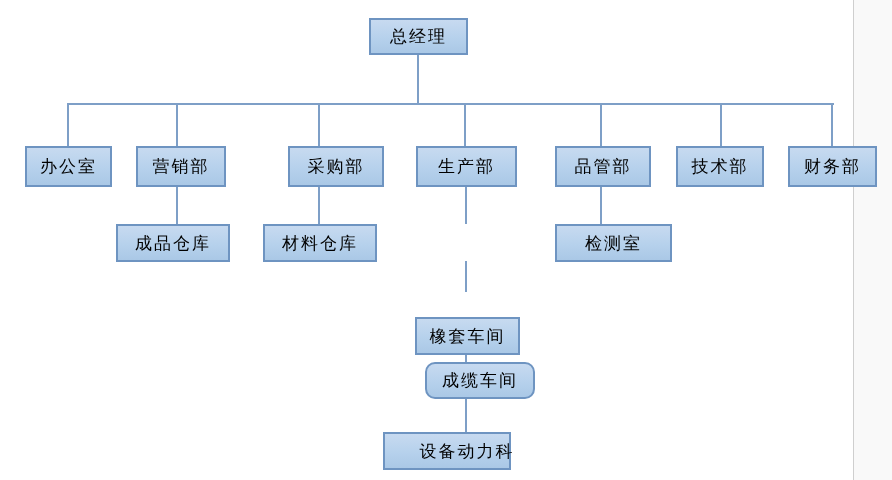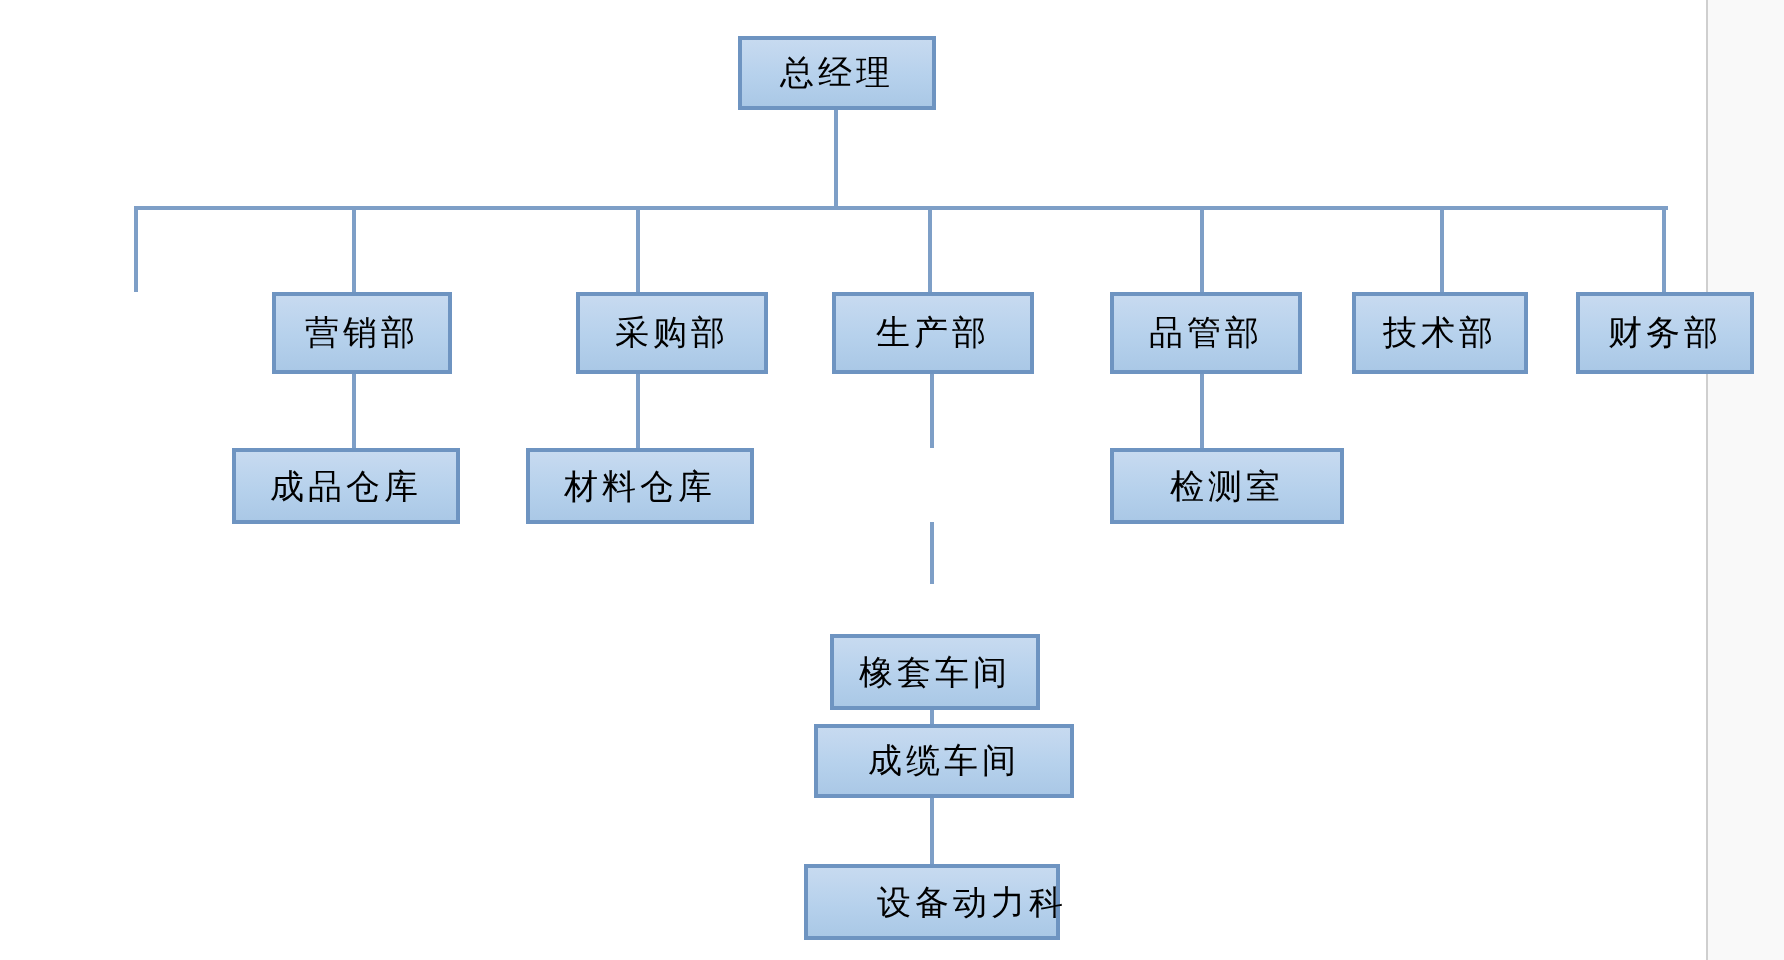--- a/index.html
+++ b/index.html
@@ -59,22 +59,22 @@
   .n-purchasing { left: 272px; top: 146px; width:  96px; height: 41px; margin-left: 16px; }
   .n-production { left: 416px; top: 146px; width: 101px; height: 41px; }
   .n-quality    { left: 555px; top: 146px; width:  96px; height: 41px; }
   .n-tech       { left: 676px; top: 146px; width:  88px; height: 41px; }
   .n-finance    { left: 788px; top: 146px; width:  89px; height: 41px; text-align: right; }
   .n-finished   { left: 116px; top: 224px; width: 114px; height: 38px; }
   .n-materials  { left: 263px; top: 224px; width: 114px; height: 38px; }
   .n-extrusion  { left: 410px; top: 224px; width: 115px; height: 38px; }
   .n-inspection { left: 555px; top: 224px; width:  117px; height: 38px; text-align: right; }
   .n-rubber     { left: 415px; top: 292px; width: 105px; height: 38px; margin-top: 25px; }
-  .n-cabling    { left: 407px; top: 362px; width: 130px; height: 37px; }
-  .n-equipment  { left: 402px; top: 432px; width: 128px; height: 38px; padding-left: 40px; }
+  .n-cabling    { left: 425px; top: 362px; width: 110px; height: 37px; border-radius: 10px; }
+  .n-equipment  { left: 383px; top: 432px; width: 128px; height: 38px; padding-left: 40px; }
 </style>
 </head>
 <body>
 
 <div class="canvas">
 
   <div class="offpage"></div>
 
   <div class="line l-ceo"></div>
   <div class="line l-horiz"></div>
@@ -87,20 +87,21 @@
   <div class="line d7"></div>
   <div class="line m1"></div>
   <div class="line m2"></div>
   <div class="line m3"></div>
   <div class="line m4"></div>
   <div class="line c1"></div>
   <div class="line c2"></div>
   <div class="line c3"></div>
 
   <div class="node n-ceo">总经理</div>
+  <div class="node n-office">办公室</div>
   <div class="node n-marketing">营销部</div>
   <div class="node n-purchasing">采购部</div>
   <div class="node n-production">生产部</div>
   <div class="node n-tech">技术部</div>
   <div class="node n-quality">品管部</div>
   <div class="node n-finance">财务部</div>
   <div class="node n-finished">成品仓库</div>
   <div class="node n-materials">材料仓库</div>
   <div class="node n-inspection">检测室</div>
   <div class="node n-rubber">橡套车间</div>

